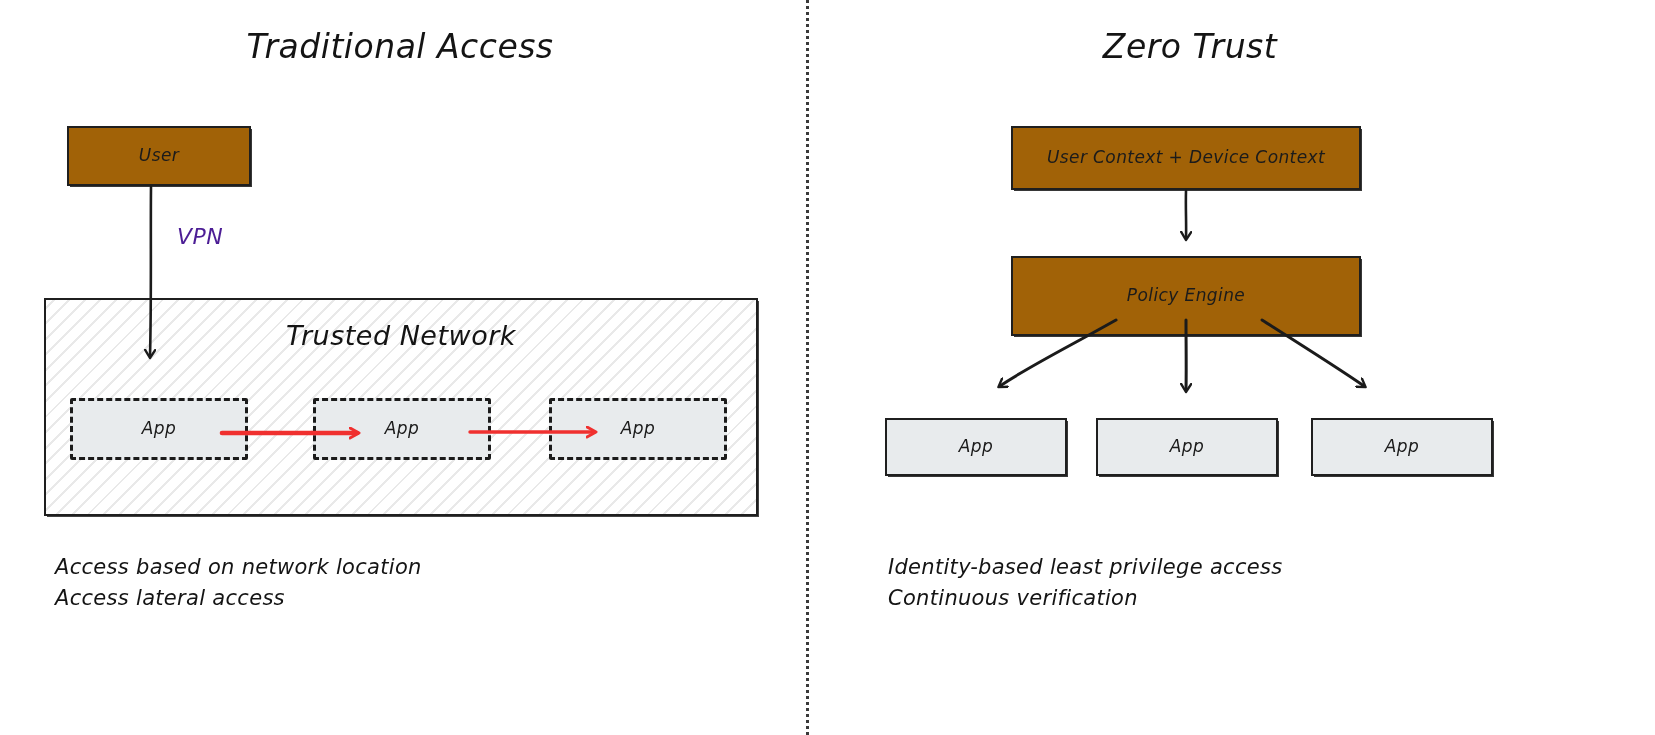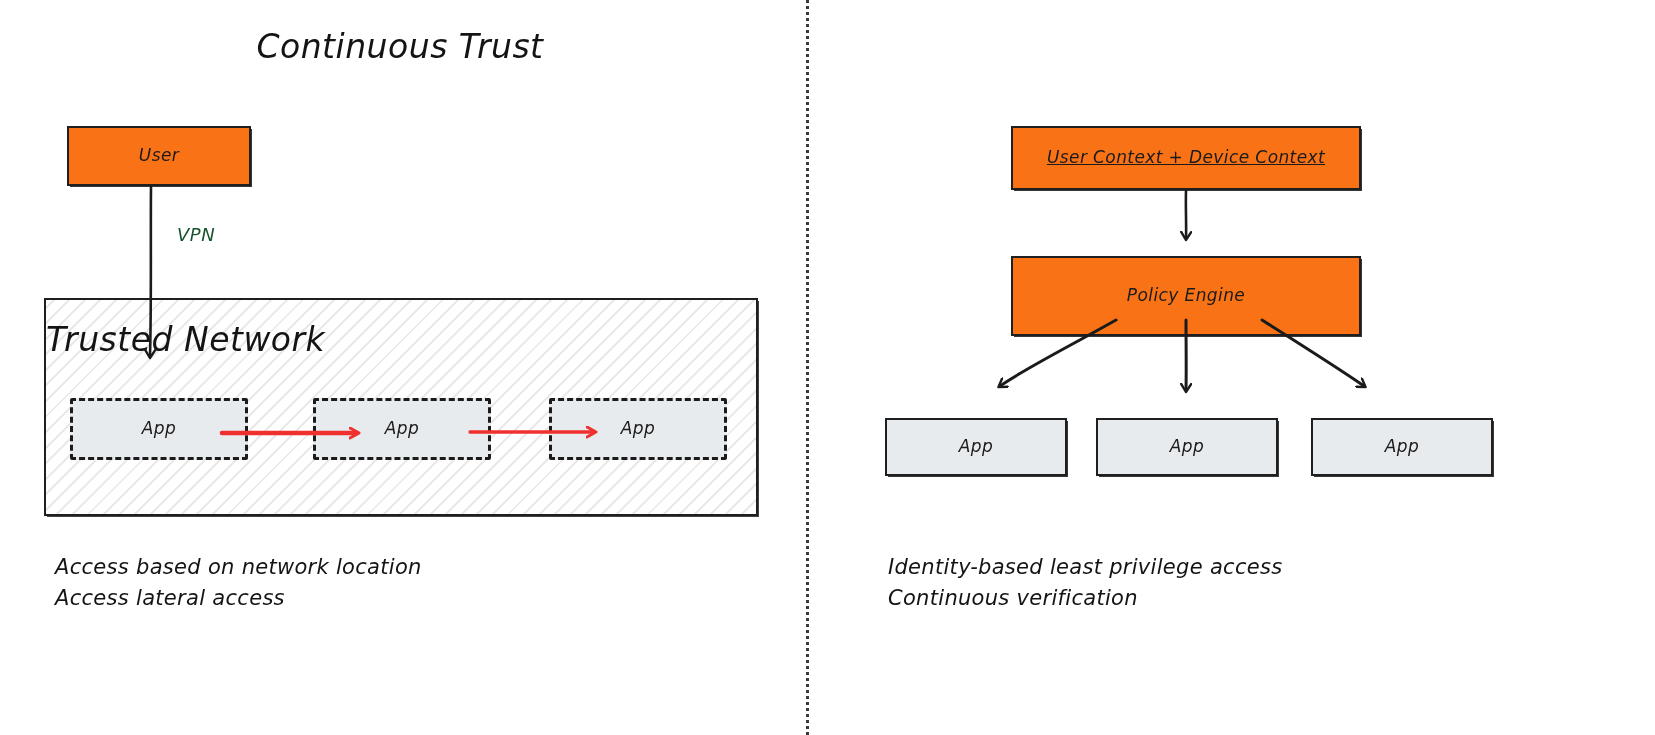--- a/index.html
+++ b/index.html
@@ -17,61 +17,62 @@
                font-size:33px;letter-spacing:.5px;color:#141414;
                font-style:italic;font-weight:400;}
   #title-left{left:100px;top:27px;width:600px;}
   #title-right{left:890px;top:27px;width:600px;}
 
   
   .node{position:absolute;box-sizing:border-box;
         display:flex;align-items:center;justify-content:center;
         font-size:17px;font-style:italic;color:#1b1b1b;
         letter-spacing:.4px;text-align:center;line-height:1.15;}
-  .node.blue{background:#f97316;border:2.5px solid #1f1f1f;
+  .node.blue{background:#a16207;border:2.5px solid #1f1f1f;
              box-shadow:2px 2px 0 -1px rgba(20,20,20,.85);}
   .node.grey{background:#e8ebed;border:2.5px solid #1f1f1f;
              box-shadow:2px 2px 0 -1px rgba(20,20,20,.85);}
   .node.dashed{background:#e8ebed;border:3px dashed #1b1b1b;
                border-radius:2px;box-shadow:none;}
 
   
   .zone{position:absolute;box-sizing:border-box;
         border:2.5px solid #1f1f1f;
         background:
           repeating-linear-gradient(-45deg,
             rgba(0,0,0,0) 0px, rgba(0,0,0,0) 9px,
             rgba(0,0,0,.085) 9px, rgba(0,0,0,.085) 11px);
         box-shadow:2px 2px 0 -1px rgba(20,20,20,.8);}
-  .zone-label{position:absolute;left:0;right:0;top:20px;
-              font-size:33px;font-style:italic;color:#141414;letter-spacing:.5px;}
+  .zone-label{position:absolute;left:0;right:0;top:20px;text-align:center;
+              font-size:27px;font-style:italic;color:#141414;letter-spacing:.5px;}
 
   
-  .edge-label{position:absolute;font-size:18px;font-style:italic;
-              color:#14532d;letter-spacing:.5px;}
+  .edge-label{position:absolute;font-size:22px;font-style:italic;
+              color:#4c1d95;letter-spacing:.5px;}
 
   
   svg.overlay{position:absolute;left:0;top:0;width:1655px;height:735px;
               pointer-events:none;}
 
   
   .bullets{position:absolute;font-size:21px;line-height:31px;
            color:#141414;letter-spacing:.3px;}
   .bullets div{white-space:nowrap;font-style:italic;}
   #bullets-left{left:55px;top:552px;}
   #bullets-right{left:888px;top:552px;}
 </style>
 </head>
 <body>
 
 <div class="stage">
 
   <div class="divider"></div>
 
-  <div class="panel-title" id="title-left">Continuous Trust</div>
+  <div class="panel-title" id="title-left">Traditional Access</div>
+  <div class="panel-title" id="title-right">Zero Trust</div>
 
   <div class="node blue" id="user-node" style="left:67px;top:126px;width:184px;height:60px;">
     <span>User</span>
   </div>
 
   <div class="edge-label" style="left:177px;top:224px;">VPN</div>
 
   <div class="zone" id="trusted-network" style="left:44px;top:298px;width:714px;height:218px;">
     <div class="zone-label">Trusted Network</div>
   </div>
@@ -79,21 +80,21 @@
   <div class="node dashed" style="left:70px;top:398px;width:178px;height:62px;">
     <span>App</span>
   </div>
   <div class="node dashed" style="left:313px;top:398px;width:178px;height:62px;">
     <span>App</span>
   </div>
   <div class="node dashed" style="left:549px;top:398px;width:178px;height:62px;">
     <span>App</span>
   </div>
 
-  <div class="node blue" id="context-node" style="left:1011px;top:126px;width:350px;height:64px;text-decoration:underline;">
+  <div class="node blue" id="context-node" style="left:1011px;top:126px;width:350px;height:64px;">
     <span>User Context + Device Context</span>
   </div>
 
   <div class="node blue" id="policy-node" style="left:1011px;top:256px;width:350px;height:80px;">
     <span>Policy Engine</span>
   </div>
 
   <div class="node grey" style="left:885px;top:418px;width:182px;height:58px;">
     <span>App</span>
   </div>

